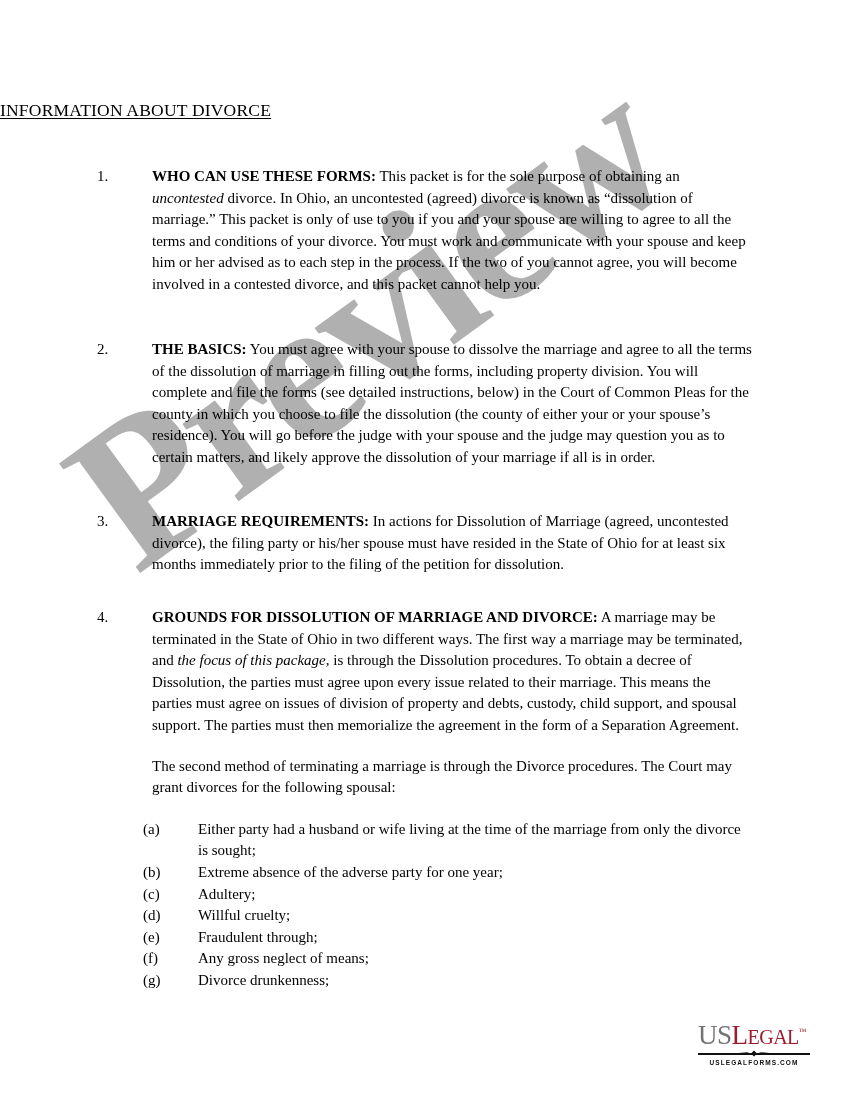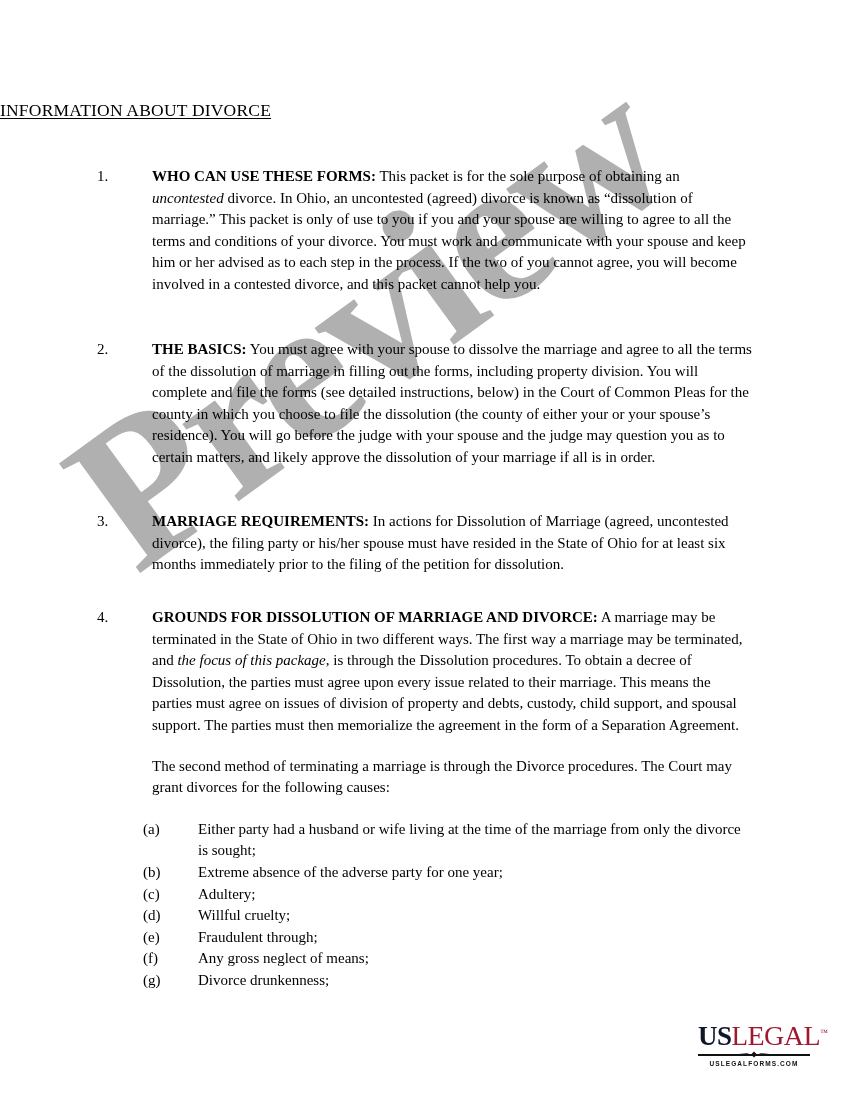--- a/index.html
+++ b/index.html
@@ -125,28 +125,28 @@
     z-index: 3;
   }
   #logo .logo-word {
     font-family: "Liberation Serif", "DejaVu Serif", serif;
     font-size: 27px;
     line-height: 1;
     letter-spacing: -0.5px;
     white-space: nowrap;
   }
   #logo .logo-us {
-    color: #0f172a;
-    font-weight: bold;
+    color: #737373;
+    font-weight: normal;
   }
   #logo .logo-legal {
     color: #9e1b2f;
     font-weight: normal;
   }
-  #logo .logo-small { font-size: 28px; }
+  #logo .logo-small { font-size: 20px; }
   #logo .logo-tm {
     font-size: 8px;
     color: #9e1b2f;
     vertical-align: super;
   }
   #logo .logo-bar {
     position: relative;
     margin-top: 1px;
     height: 7px;
   }
@@ -203,21 +203,21 @@
 
     <div class="section" style="top:511px;">
       <div class="sec-num">3.</div>
       <div class="sec-body"><b>MARRIAGE REQUIREMENTS:</b><span>  In actions for Dissolution of Marriage (agreed, uncontested divorce), the filing party or his/her spouse must have resided in the State of Ohio for at least six months immediately prior to the filing of the petition for dissolution.</span></div>
     </div>
 
     <div class="section" style="top:607px;">
       <div class="sec-num">4.</div>
       <div class="sec-body"><b>GROUNDS FOR DISSOLUTION OF MARRIAGE AND DIVORCE:</b><span>  A marriage may be terminated in the State of Ohio in two different ways.  The first way a marriage may be terminated, and </span><i>the focus of this package,</i><span> is through the Dissolution procedures.  To obtain a decree of Dissolution, the parties must agree upon every issue related to their marriage.  This means the parties must agree on issues of division of property and debts, custody, child support, and spousal support.  The parties must then memorialize the agreement in the form of a Separation Agreement.</span></div>
 
-      <div class="sec-body para">The second method of terminating a marriage is through the Divorce procedures.  The Court may grant divorces for the following causes:</div>
+      <div class="sec-body para">The second method of terminating a marriage is through the Divorce procedures.  The Court may grant divorces for the following spousal:</div>
 
       <div class="sec-body letter-list">
         <div class="letter-row">
           <span class="letter-lbl">(a)</span>
           <span class="letter-txt">Either party had a husband or wife living at the time of the marriage from only the divorce is sought;</span>
         </div>
         <div class="letter-row">
           <span class="letter-lbl">(b)</span>
           <span class="letter-txt">Extreme absence of the adverse party for one year;</span>
         </div>

